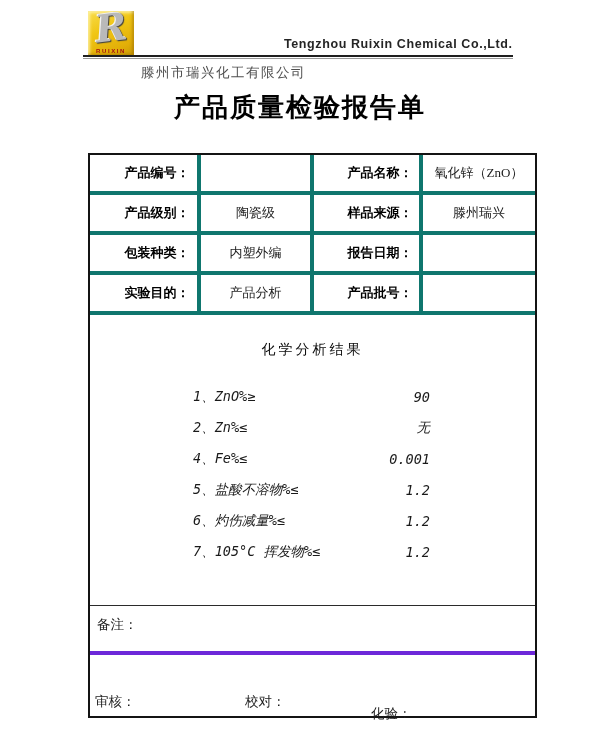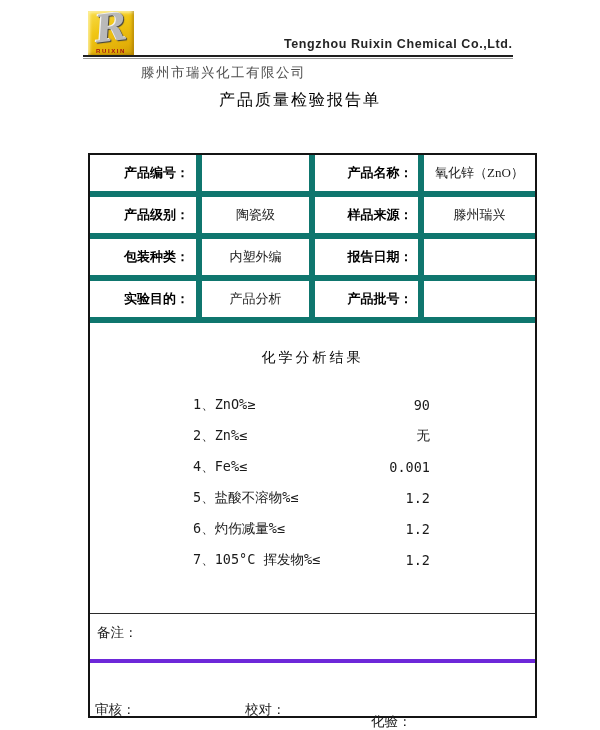--- a/index.html
+++ b/index.html
@@ -40,53 +40,53 @@
   }
   .header-rule{
     position:absolute;left:83px;top:55px;width:430px;height:4px;
     border-top:2px solid #1f1f1f;border-bottom:1px solid #9a9a9a;
     box-sizing:border-box;
   }
 
   
   .title{
     position:absolute;left:0;top:90px;width:600px;margin:0;
-    text-align:center;font-size:16px;font-weight:normal;color:#000;
+    text-align:center;font-size:26px;font-weight:bold;color:#000;
     letter-spacing:2px;font-family:"Liberation Sans",sans-serif;
   }
 
   
   .report-table{
     position:absolute;left:88px;top:153px;width:449px;height:565px;
     border:2px solid #141414;box-sizing:border-box;background:#fff;
   }
   table.info-grid{width:100%;border-collapse:collapse;table-layout:fixed;}
   table.info-grid col.c1{width:24.5%;} table.info-grid col.c2{width:25.4%;}
   table.info-grid col.c3{width:24.5%;} table.info-grid col.c4{width:25.6%;}
   table.info-grid td{
-    border:6px solid #0f766e;height:34px;text-align:center;vertical-align:middle;
+    border:4px solid #0f766e;height:34px;text-align:center;vertical-align:middle;
     font-size:13px;overflow:hidden;white-space:nowrap;
   }
   table.info-grid td:first-child{border-left:none;}
   table.info-grid td:last-child{border-right:none;}
   table.info-grid tr:first-child td{border-top:none;}
   td.lbl{font-weight:bold;color:#000;font-family:"Liberation Sans",sans-serif;padding-left:28px;}
   td.val{color:#1c1c1c;font-family:"Liberation Serif",serif;font-size:13.5px;}
 
   .analysis{height:290px;box-sizing:border-box;padding-top:26px;}
   .analysis-title{
     text-align:center;font-size:14px;color:#0a0a0a;letter-spacing:3px;
     font-family:"Liberation Serif",serif;line-height:17px;
   }
   .items{margin-top:23px;}
   .item{
     height:31px;display:flex;align-items:center;justify-content:space-between;
     padding:0 105px 0 103px;
     font-family:"DejaVu Sans Mono","Liberation Serif",monospace;
-    font-size:13.5px;color:#1a1a1a;
+    font-size:13.5px;color:#1a1a1a;font-style:italic;
   }
   .item-name{white-space:nowrap;}
   .item-value{white-space:nowrap;text-align:right;}
 
   .remarks{
     height:46px;border-top:1px solid #2b2b2b;box-sizing:border-box;
     padding:10px 0 0 7px;font-size:13.5px;color:#1c1c1c;
     font-family:Liberation Sans, sans-serif;
   }
   .signoff{

